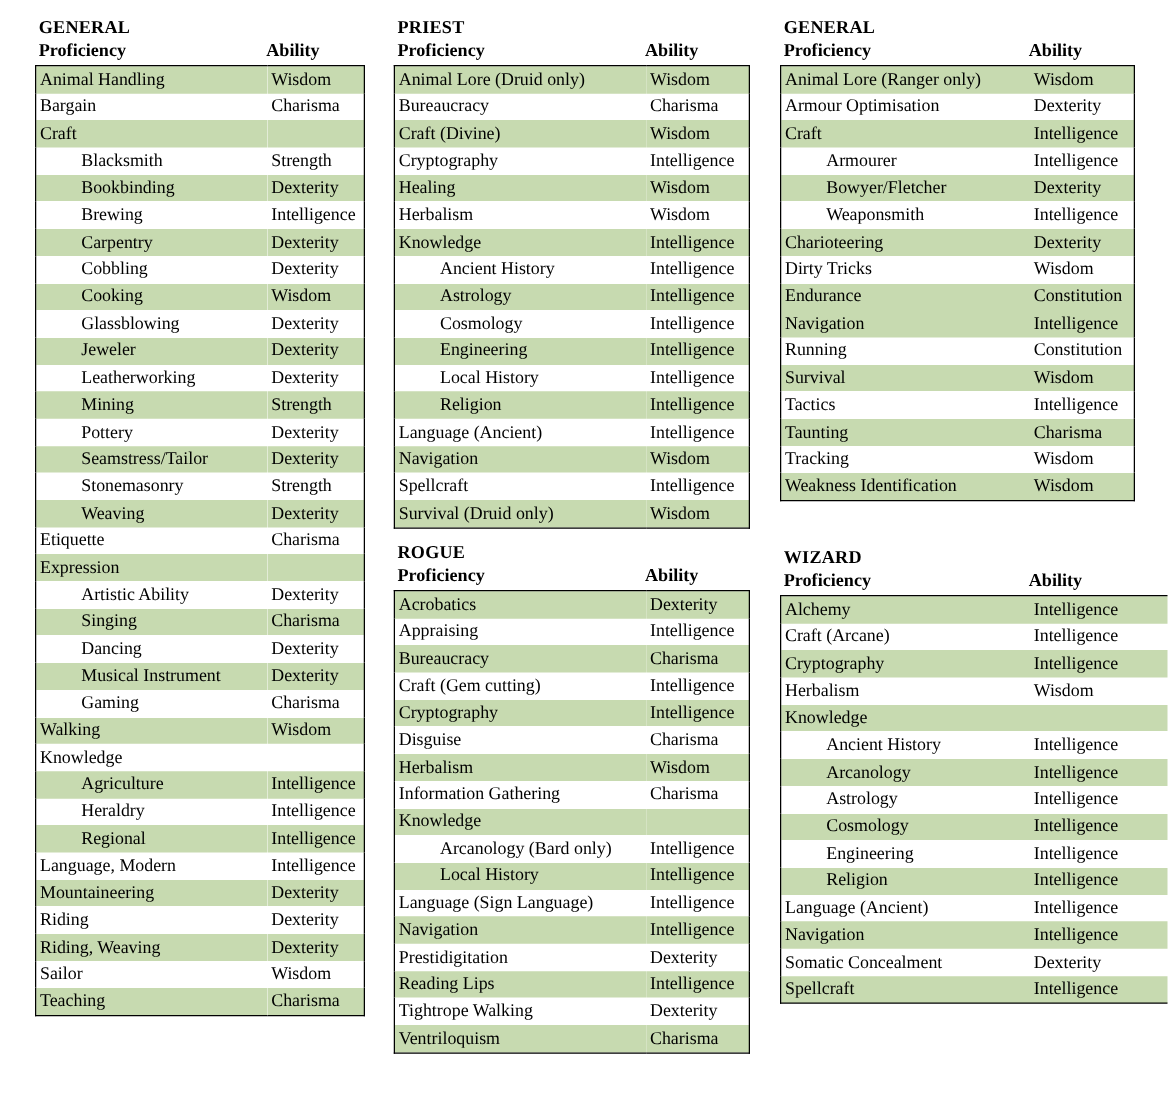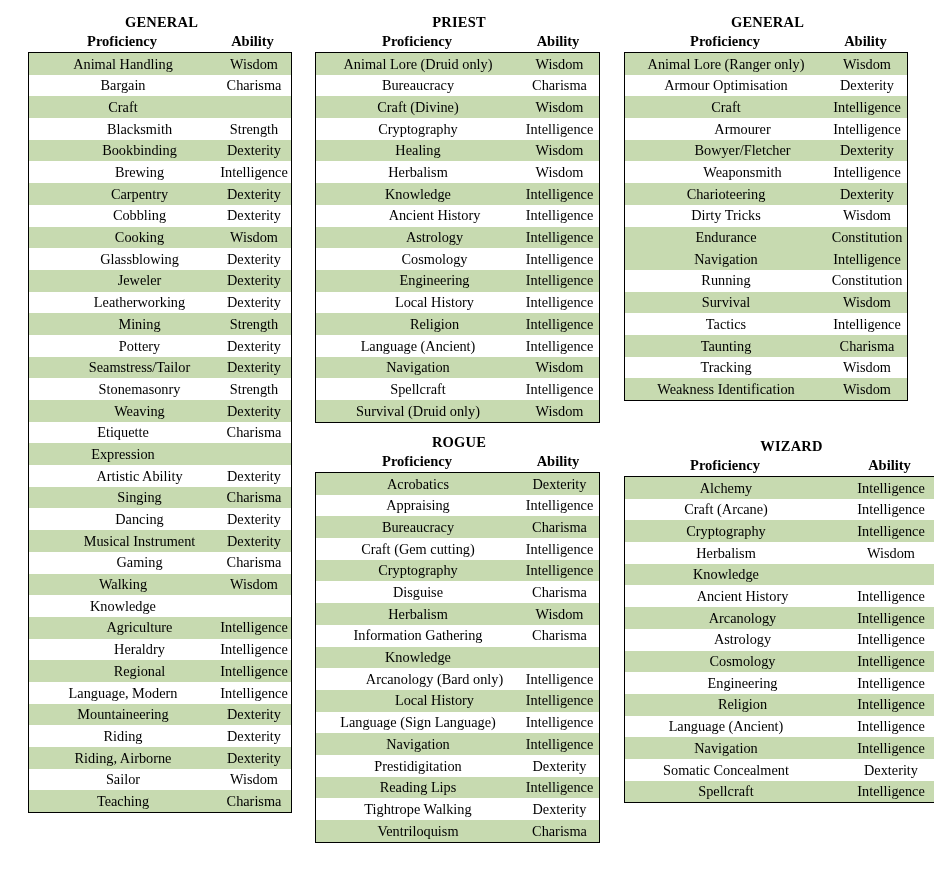--- a/index.html
+++ b/index.html
@@ -16,21 +16,20 @@
     overflow: hidden;
     position: relative;
   }
   #page {
     position: relative;
     width: 934px;
     height: 881px;
   }
   .table-block {
     position: absolute;
-    text-align: center;
   }
   .block-title {
     font-family: "Liberation Serif", "DejaVu Serif", serif;
     font-weight: bold;
     font-size: 14.5px;
     letter-spacing: 0.2px;
     line-height: 16px;
     margin: 0 0 3px 3px;
   }
   .col-headers {
@@ -217,21 +216,21 @@
           </tr>
           <tr class="shade">
             <td class="c-prof">Mountaineering</td>
             <td class="c-abil">Dexterity</td>
           </tr>
           <tr class="plain">
             <td class="c-prof">Riding</td>
             <td class="c-abil">Dexterity</td>
           </tr>
           <tr class="shade">
-            <td class="c-prof">Riding, Airborne</td>
+            <td class="c-prof">Riding, Weaving</td>
             <td class="c-abil">Dexterity</td>
           </tr>
           <tr class="plain">
             <td class="c-prof">Sailor</td>
             <td class="c-abil">Wisdom</td>
           </tr>
           <tr class="shade">
             <td class="c-prof">Teaching</td>
             <td class="c-abil">Charisma</td>
           </tr>

